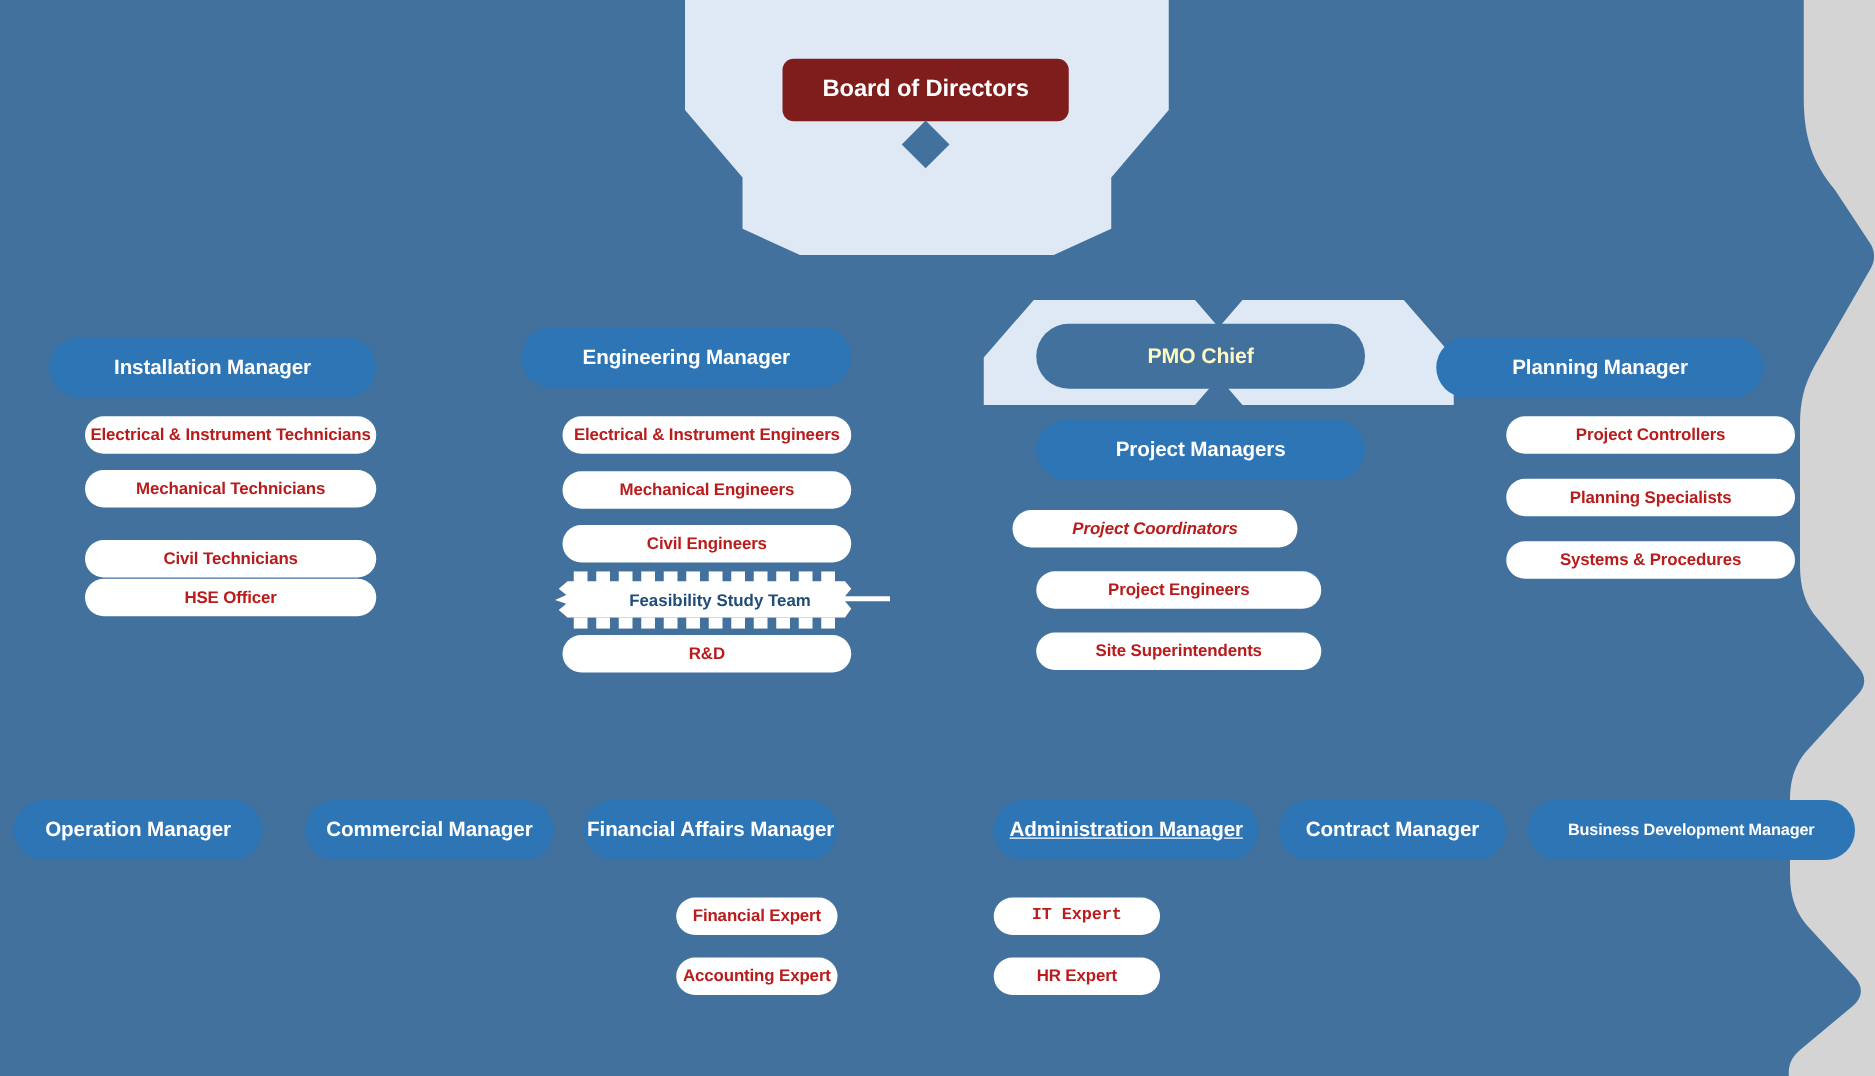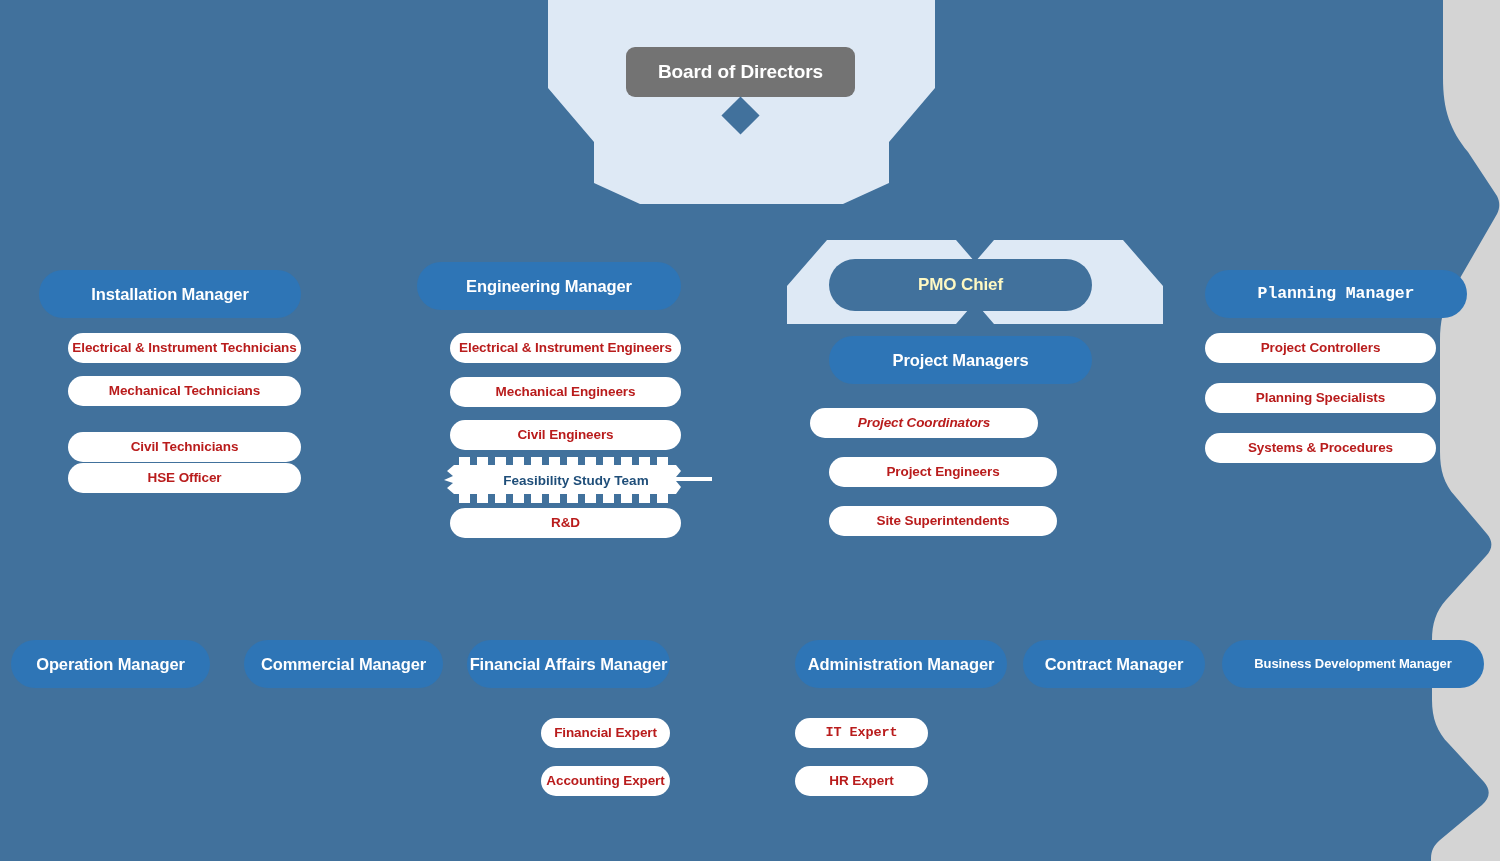--- a/index.html
+++ b/index.html
@@ -63,21 +63,21 @@
   .ceo {
     background: #0B2360;
     color: #ffffff;
     font-size: 19px;
     border-radius: 10px;
     height: 48px;
   }
 
   
   .board {
-    background: #737373;
+    background: #7f1d1d;
     color: #ffffff;
     font-size: 19px;
     border-radius: 9px;
     height: 50px;
   }
 
   
   .pmo {
     background: #41719C;
     color: #fef9c3;
@@ -290,21 +290,21 @@
     </div>
     <div class="pill staff" style="left:829px; top:457px; width:228px;">
       <span>Project Engineers</span>
     </div>
     <div class="pill staff" style="left:829px; top:506px; width:228px;">
       <span>Site Superintendents</span>
     </div>
   </div>
 
   <div>
-    <div class="pill mgr" style="left:1205px; top:270px; width:262px;font-family:Liberation Mono, monospace;">
+    <div class="pill mgr" style="left:1149px; top:270px; width:262px;">
       <span>Planning Manager</span>
     </div>
     <div class="pill staff" style="left:1205px; top:333px; width:231px;">
       <span>Project Controllers</span>
     </div>
     <div class="pill staff" style="left:1205px; top:383px; width:231px;">
       <span>Planning Specialists</span>
     </div>
     <div class="pill staff" style="left:1205px; top:433px; width:231px;">
       <span>Systems &amp; Procedures</span>
@@ -324,21 +324,21 @@
     <div class="pill mgr" style="left:467px; top:640px; width:203px;">
       <span>Financial Affairs Manager</span>
     </div>
     <div class="pill staff" style="left:541px; top:718px; width:129px;">
       <span>Financial Expert</span>
     </div>
     <div class="pill staff" style="left:541px; top:766px; width:129px;">
       <span>Accounting Expert</span>
     </div>
 
-    <div class="pill mgr" style="left:795px; top:640px; width:212px;">
+    <div class="pill mgr" style="left:795px; top:640px; width:212px;text-decoration:underline;">
       <span>Administration Manager</span>
     </div>
     <div class="pill staff" style="left:795px; top:718px; width:133px;font-family:Liberation Mono, monospace;">
       <span>IT Expert</span>
     </div>
     <div class="pill staff" style="left:795px; top:766px; width:133px;">
       <span>HR Expert</span>
     </div>
 
     <div class="pill mgr" style="left:1023px; top:640px; width:182px;">

